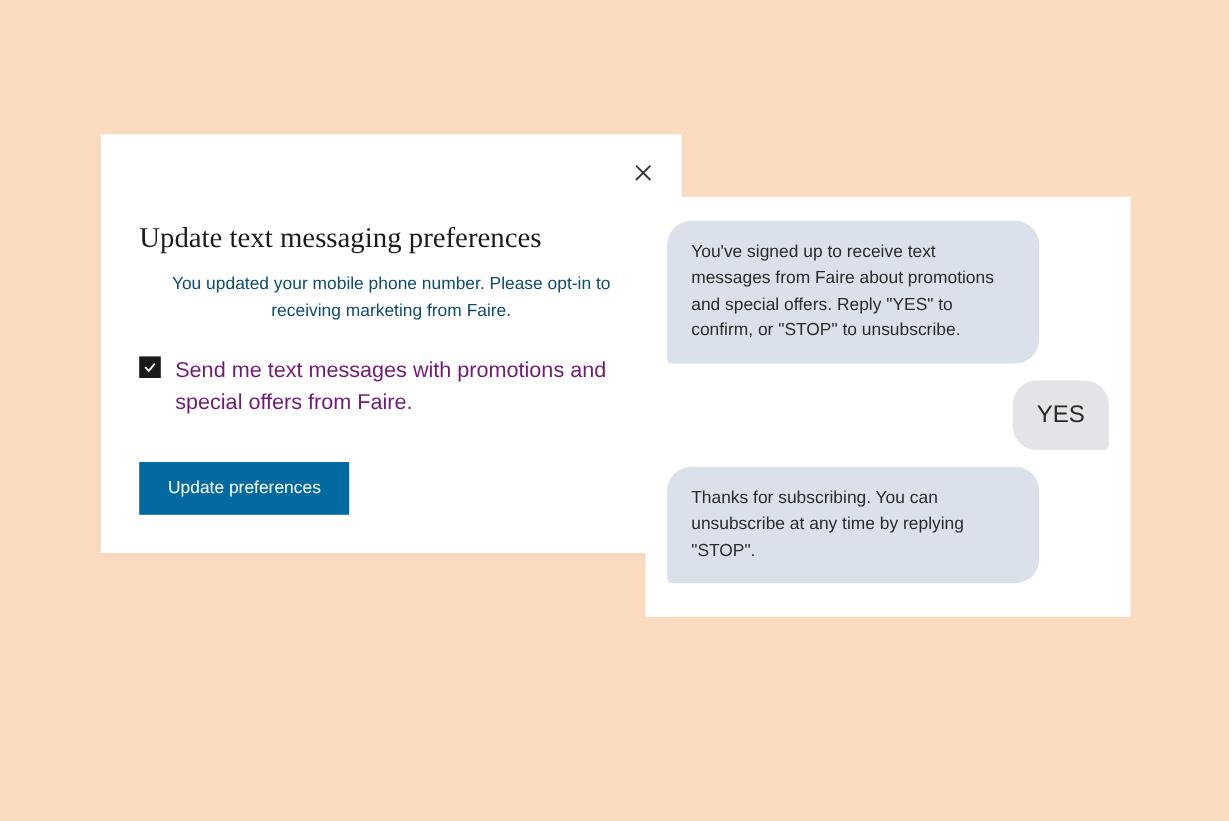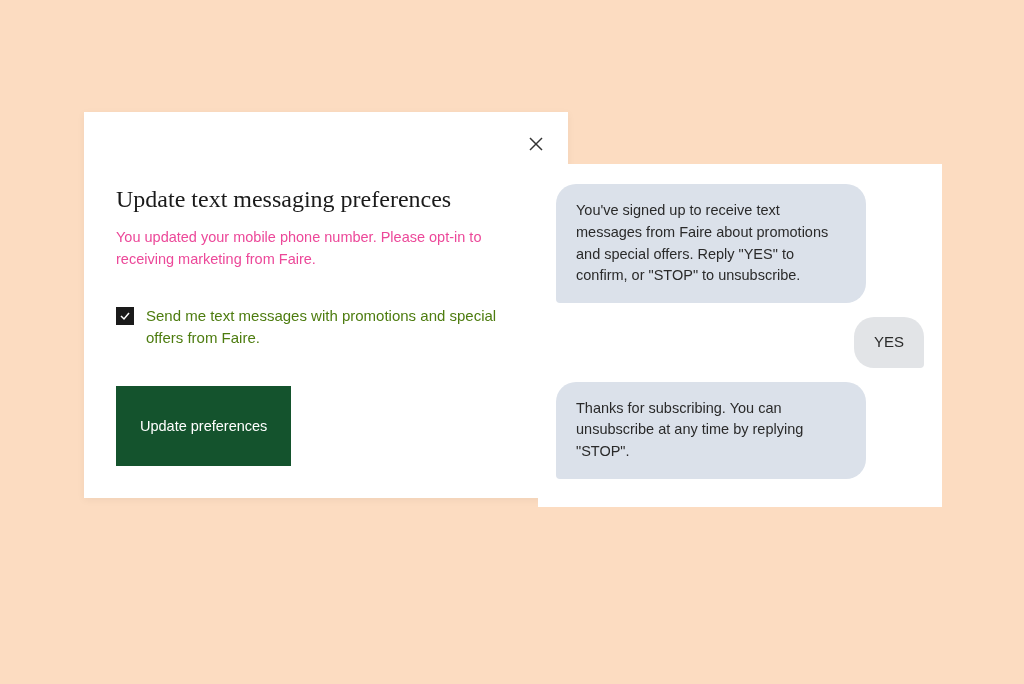--- a/index.html
+++ b/index.html
@@ -47,23 +47,24 @@
       font-family: Georgia, "Times New Roman", serif;
       font-size: 24px;
       font-weight: 400;
       color: #1a1a1a;
       margin-top: 40px;
       margin-bottom: 12px;
       line-height: 1.3;
     }
     .modal-description {
       font-size: 14.5px;
-      color: #ec4899;
+      color: #0c4a6e;
       line-height: 1.5;
-      margin-bottom: 34px;
+      margin-bottom: 24px;
+      text-align: center;
     }
     .checkbox-row {
       display: flex;
       align-items: flex-start;
       gap: 12px;
       margin-bottom: 36px;
     }
     .checkbox {
       width: 18px;
       height: 18px;
@@ -76,29 +77,29 @@
       margin-top: 2px;
     }
     .checkbox svg {
       width: 12px;
       height: 12px;
       stroke: #ffffff;
       stroke-width: 3;
       fill: none;
     }
     .checkbox-label {
-      font-size: 15px;
-      color: #4d7c0f;
+      font-size: 18px;
+      color: #701a75;
       line-height: 1.5;
     }
     .update-button {
-      background: #14532d;
+      background: #0369a1;
       color: #ffffff;
       border: none;
-      padding: 32px 24px;
+      padding: 14px 24px;
       font-size: 14.5px;
       cursor: pointer;
       font-family: inherit;
     }
     
     
     .chat-panel {
       position: absolute;
       left: 538px;
       top: 164px;
@@ -115,21 +116,21 @@
       color: #2a2a2a;
       line-height: 1.5;
       margin-bottom: 14px;
       max-width: 310px;
     }
     .chat-bubble-outgoing {
       background: #e2e4e7;
       border-radius: 20px;
       border-bottom-right-radius: 4px;
       padding: 14px 20px;
-      font-size: 15px;
+      font-size: 20px;
       color: #2a2a2a;
       line-height: 1.5;
       margin-bottom: 14px;
       margin-left: auto;
       width: fit-content;
       max-width: 200px;
     }
     .chat-timestamp {
       font-size: 13px;
       color: #888888;

